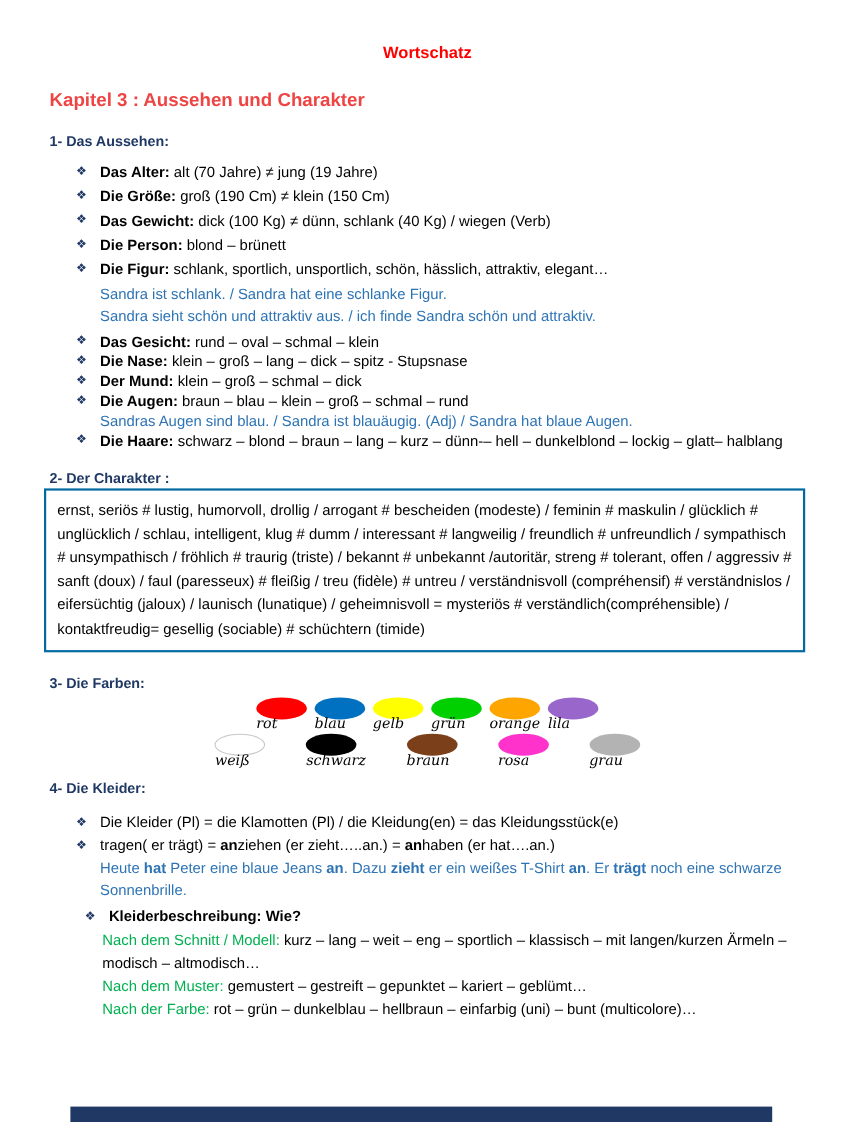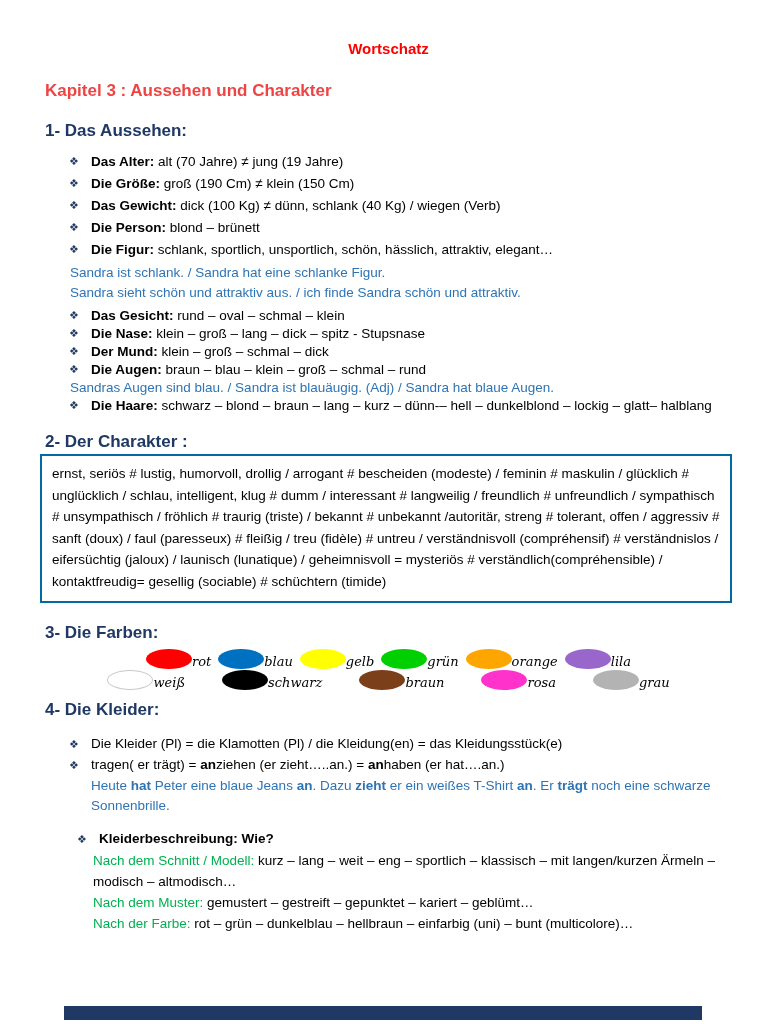--- a/index.html
+++ b/index.html
@@ -14,66 +14,66 @@
   .page { padding:40px 36px 0 45px; }
 
   .doc-title {
     color:#FF0000; text-align:center; font-weight:bold;
     font-size:15px; margin-bottom:24px;
   }
   .chapter {
     color:#ef4444; font-weight:bold; font-size:17px; margin-bottom:20px;
   }
   .sec-heading {
-    color:#1F3864; font-weight:bold; font-size:17px; margin-bottom:12px;
+    color:#1F3864; font-weight:bold; font-size:13px; margin-bottom:12px;
   }
 
   .vocab-item {
     display:flex; font-size:13.5px; line-height:17px;
     margin:0 0 5px 24px;
   }
   .vocab-item.tight { margin-bottom:1px; }
   .vocab-item .bullet {
     flex:0 0 22px; width:22px; color:#1F3864; font-size:11px; line-height:17px;
   }
   .vocab-item .item-text { flex:1; }
   .vocab-item .label { font-weight:bold; }
 
   .example {
-    color:#2E74B5; font-size:13.5px; line-height:20px; margin-left:25px;
+    color:#2E74B5; font-size:13.5px; line-height:20px; margin-left:46px;
   }
   .example.last { margin-bottom:4px; }
 
   .char-box {
     border:2px solid #0369a1;
     margin:2px 0 20px -5px;
     padding:7px 10px 9px 10px;
     font-size:13.5px; line-height:21.5px;
     width:692px;
   }
 
   .swatch-rows { margin:4px 0 10px 0; }
   .swatch-row { display:flex; justify-content:center; }
   .swatch-row.r1 { gap:7px; margin-bottom:1px; }
   .swatch-row.r2 { gap:37px; }
-  .swatch { display:flex; flex-direction:row; align-items:flex-end; }
+  .swatch { display:flex; flex-direction:column; align-items:flex-start; }
   .oval { width:46px; height:20px; border-radius:50%; }
   .oval.outlined { border:1px solid #c8c8c8; }
   .swatch-label {
     font-family:"DejaVu Serif", serif; font-style:italic;
     font-size:13px; line-height:14px; margin-top:-2px; color:#000;
   }
 
   .kleider-list { margin-bottom:0; }
   .kleider-list .vocab-item { line-height:20px; margin-bottom:1px; }
   .kleider-list .vocab-item .bullet { line-height:20px; }
   .vocab-item.indented { margin-left:32px; }
   .blue-para {
     color:#2E74B5; font-size:13.5px; line-height:20px;
-    margin:0 0 13px 46px; width:650px;
+    margin:0 0 3px 46px; width:650px;
   }
   .besch-line {
     font-size:13.5px; line-height:21px; margin-left:48px; width:640px;
   }
   .besch-line .green { color:#00B050; }
 
   .footer-bar {
     position:absolute; left:64px; right:66px; bottom:4px;
     height:14px; background:#1F3864;
   }

